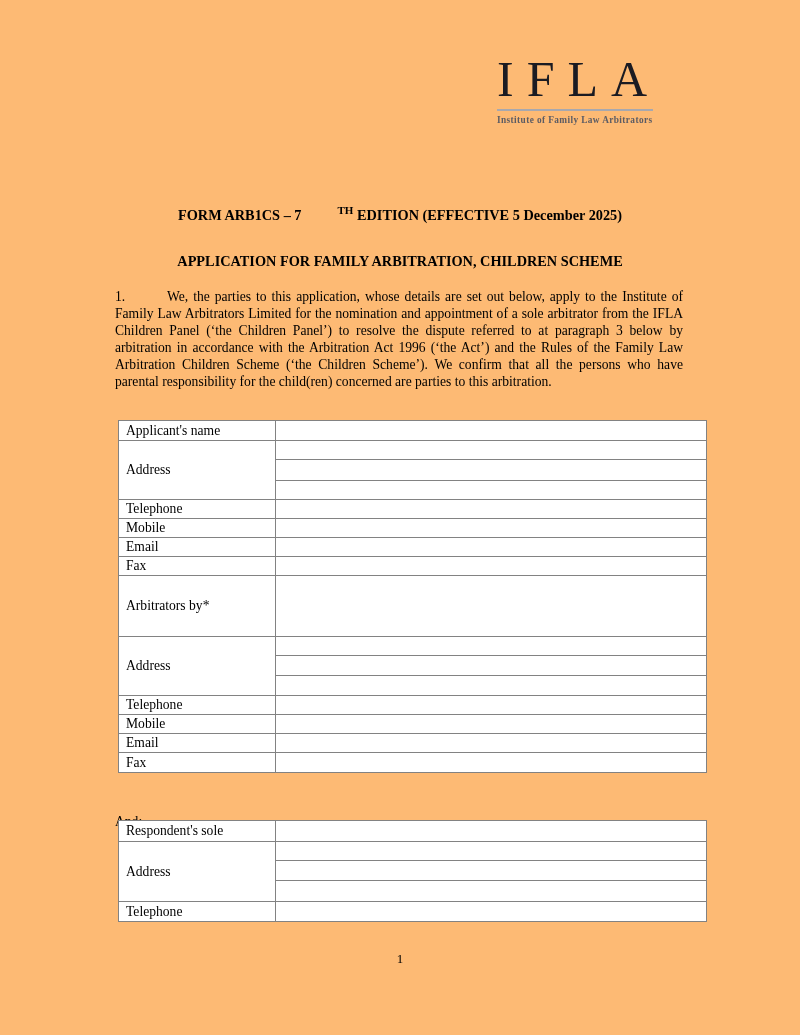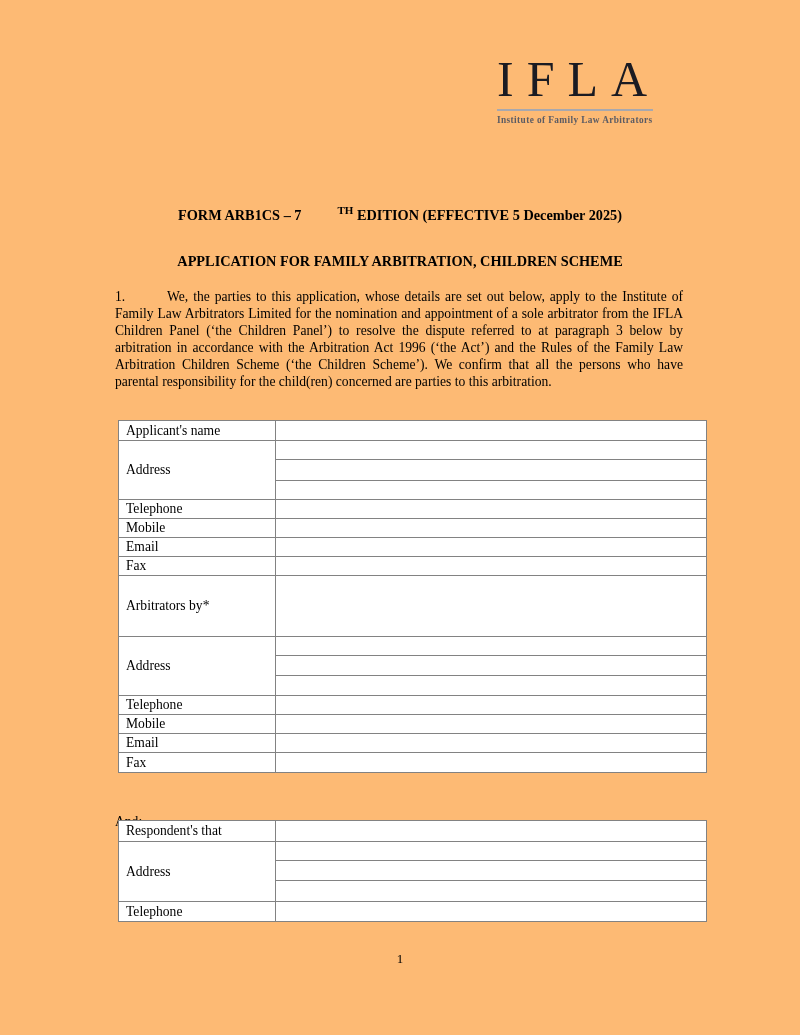--- a/index.html
+++ b/index.html
@@ -149,21 +149,21 @@
 
   <div class="and-label">And:</div>
 
   <table class="form" style="top:820px;">
     <colgroup>
         <col style="width:157px">
         <col>
       </colgroup>
     <tbody>
         <tr style="height:21px">
-      <td class="lbl">Respondent's that</td>
+      <td class="lbl">Respondent's sole</td>
       <td class="val"></td>
     </tr>
     <tr style="height:19px">
       <td class="lbl" rowspan="3">Address</td>
       <td class="val"></td>
     </tr>
     <tr style="height:20px">
           <td class="val"></td>
         </tr>
     <tr style="height:21px">

